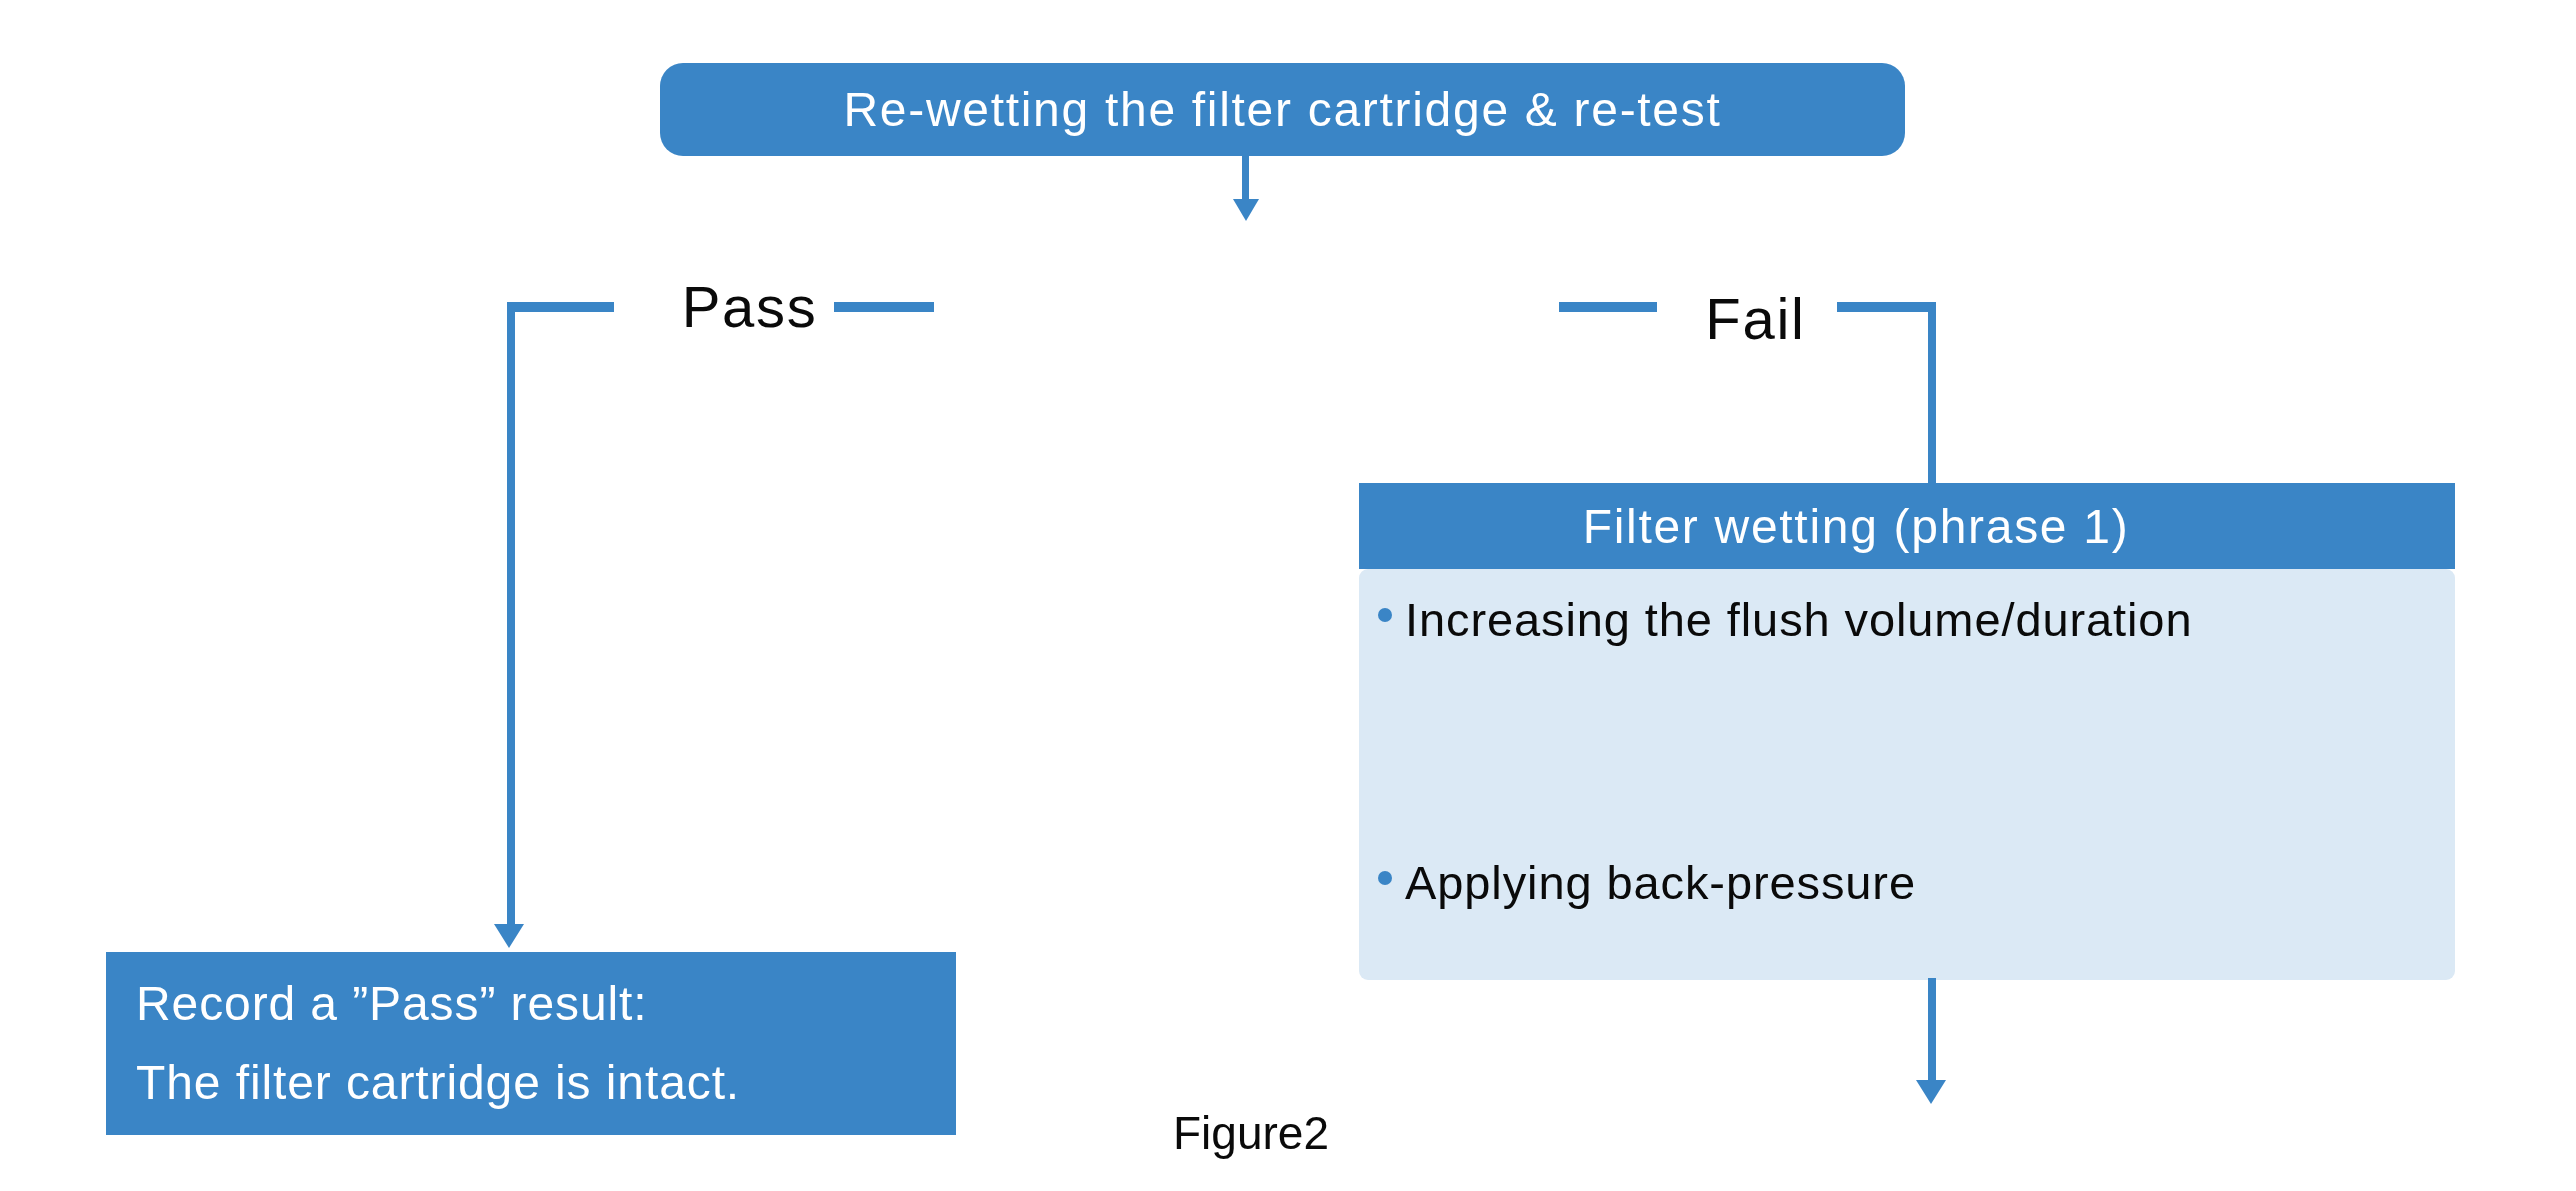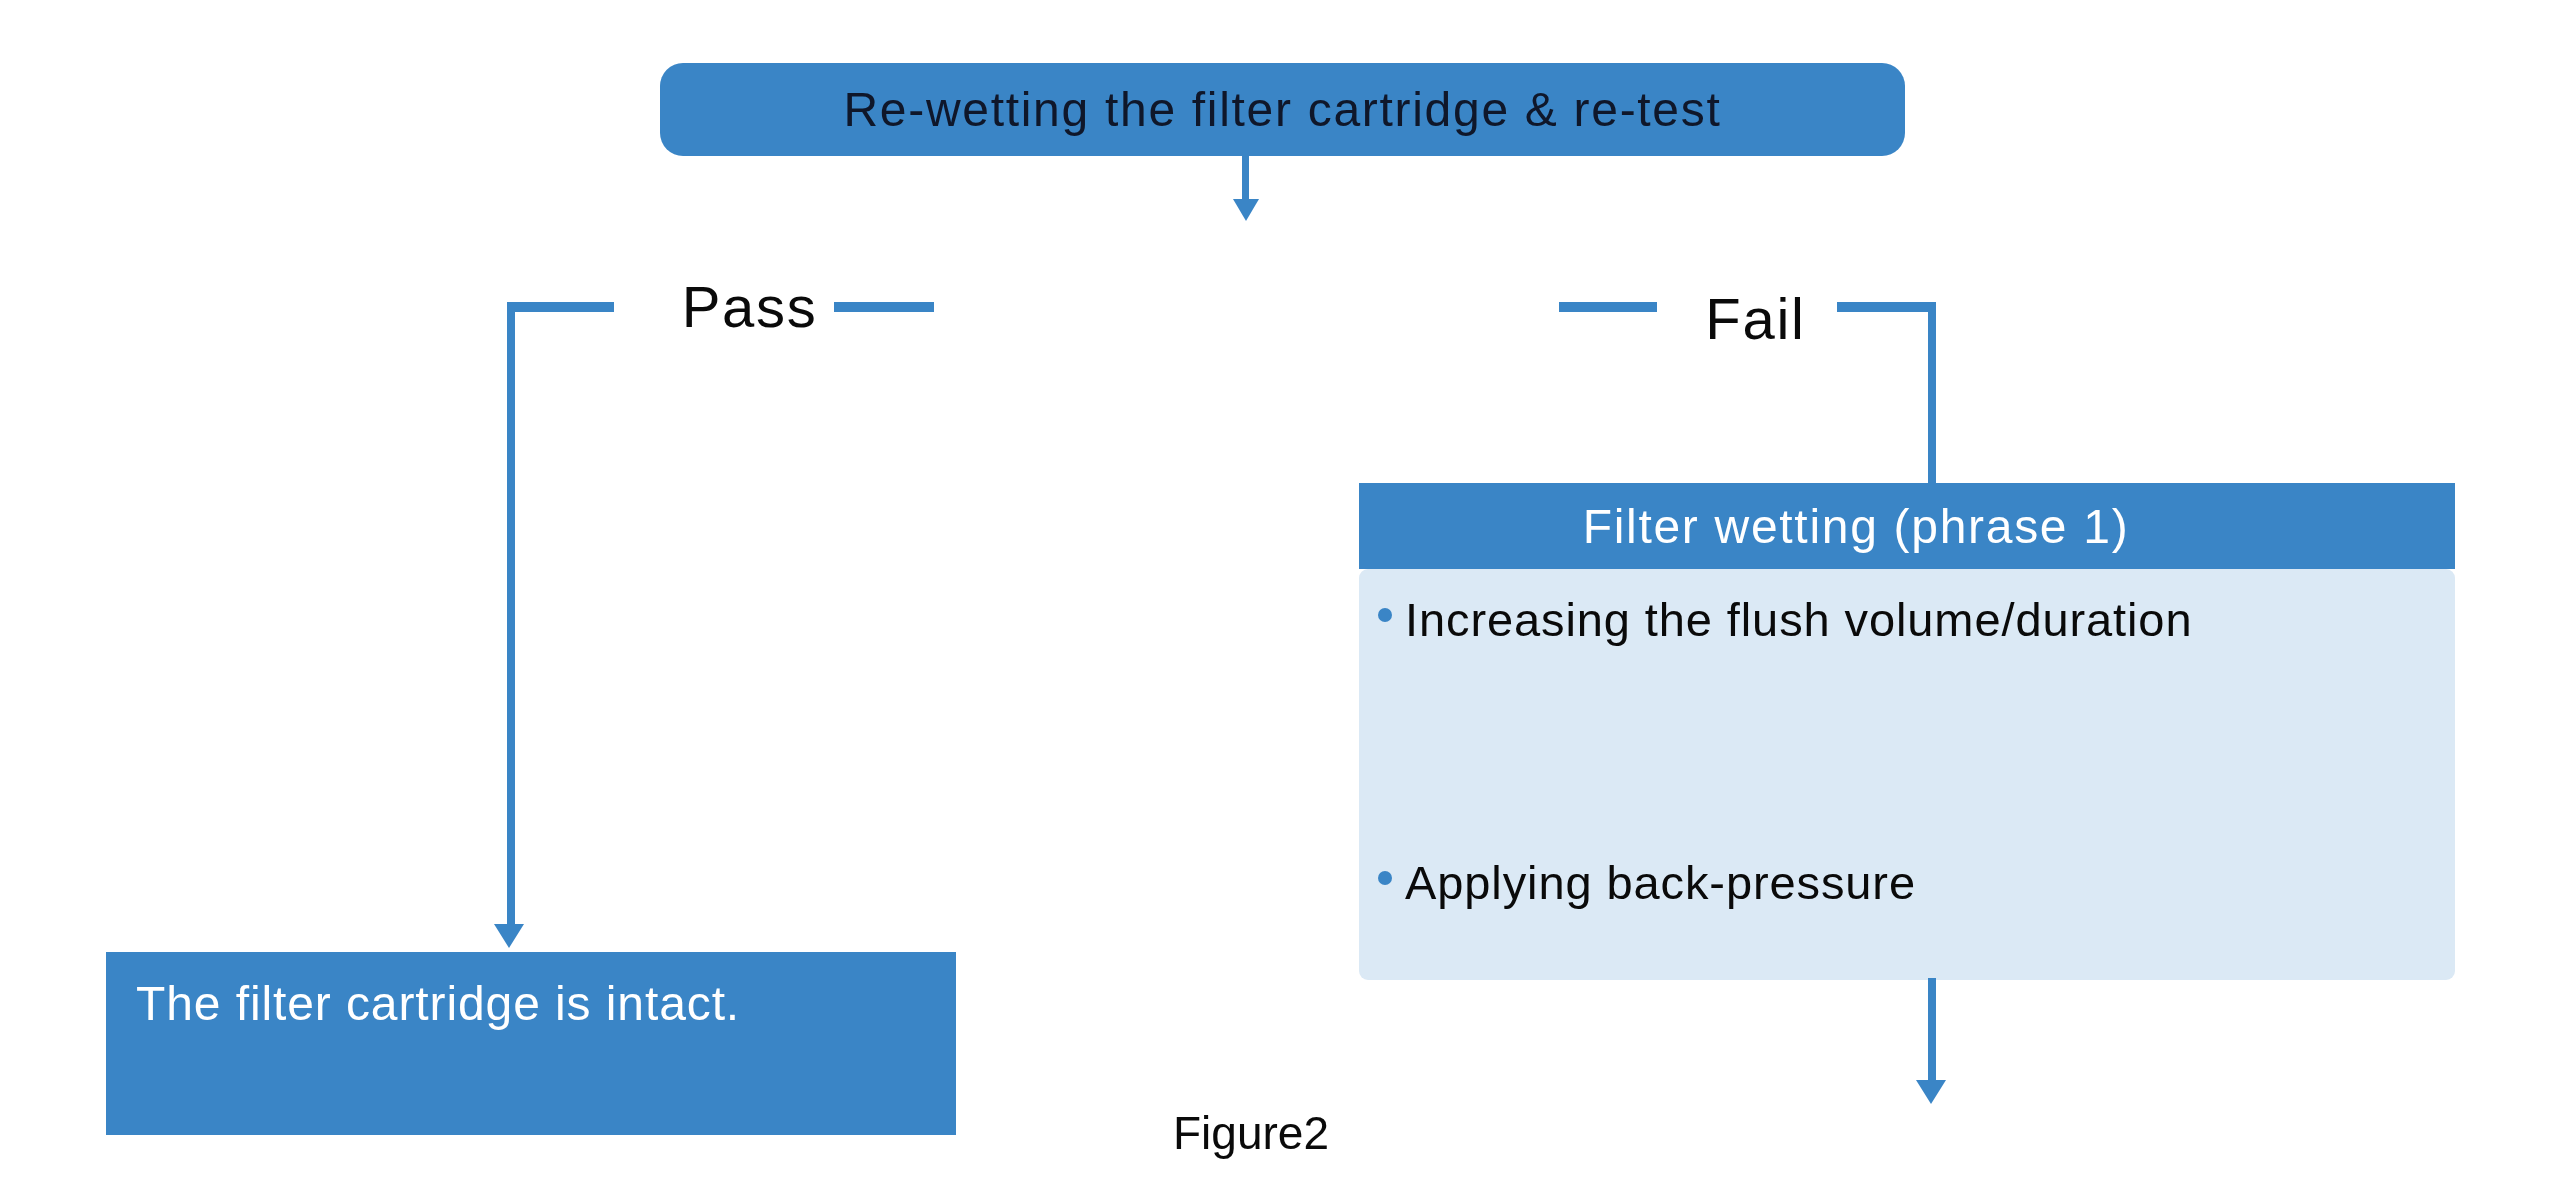--- a/index.html
+++ b/index.html
@@ -21,21 +21,21 @@
   .abs{position:absolute;}
   .flex-center{display:flex;align-items:center;justify-content:center;}
   .nowrap{white-space:nowrap;}
 
   
   .start-box{
     left:660px; top:63px; width:1245px; height:93px;
     background:var(--accent); border-radius:23px;
   }
   .start-box .node-text{
-    color:#0f172a; font-size:48px; letter-spacing:1.7px;
+    color:#ffffff; font-size:48px; letter-spacing:1.7px;
   }
 
   
   .vline,.hdash{background:var(--accent);}
   .arrow-down{
     width:0;height:0;
     border-left:13px solid transparent;
     border-right:13px solid transparent;
     border-top:22px solid var(--accent);
   }
@@ -144,19 +144,20 @@
         <span class="bullet-dot"></span>
         <span class="bullet-text nowrap">Applying back-pressure</span>
       </div>
     </div>
   </div>
 
   <div class="abs vline fail-stem-bottom"></div>
   <div class="abs fail-head"></div>
 
   <div class="abs result-box">
+    <div class="result-line nowrap">Record a ”Pass” result:</div>
     <div class="result-line nowrap">The filter cartridge is intact.</div>
   </div>
 
   <div class="abs caption nowrap">Figure2</div>
 
 </div>
 
 
 </body></html>

